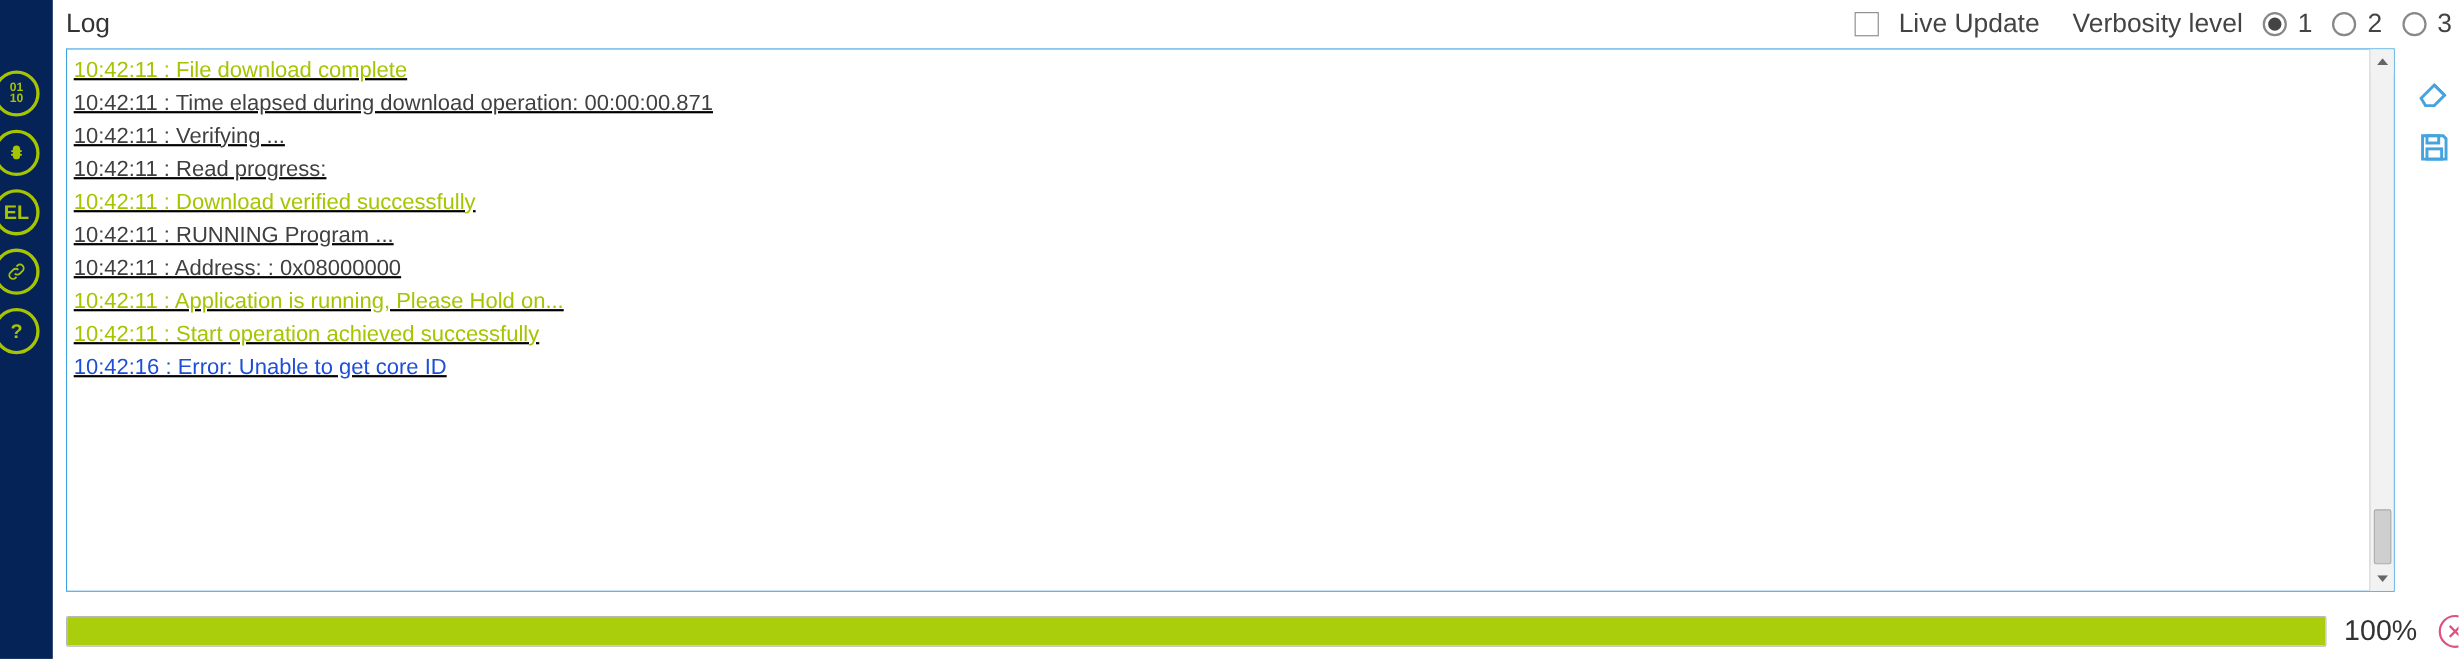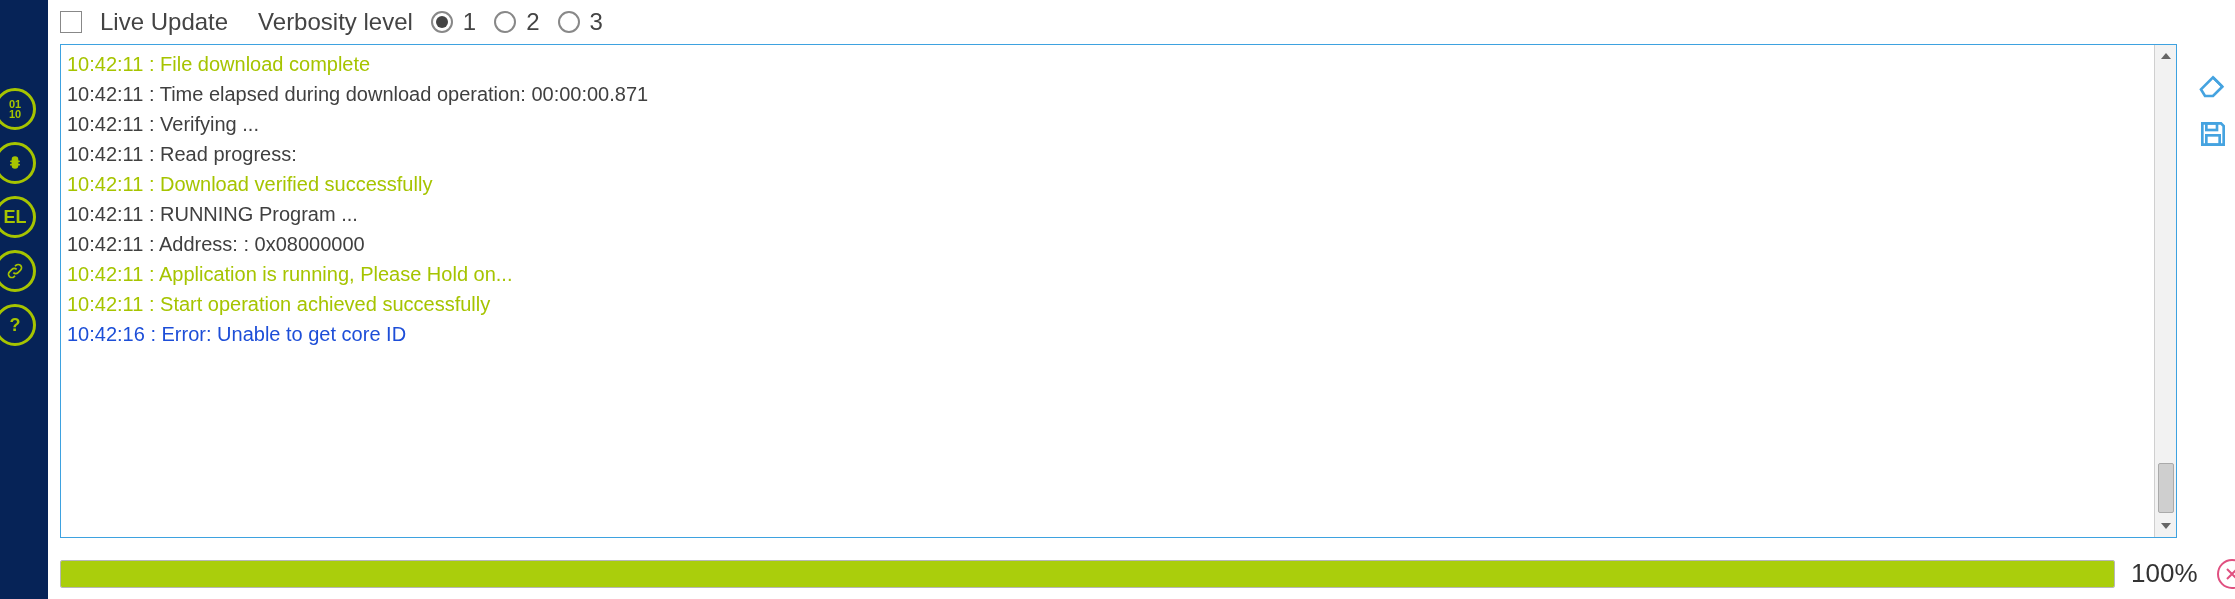--- a/index.html
+++ b/index.html
@@ -13,21 +13,21 @@
     overflow: hidden;
   }
 
   
   .sidebar {
     width: 48px;
     background: #062357;
     display: flex;
     flex-direction: column;
     align-items: center;
-    padding-top: 88px;
+    padding-top: 64px;
     gap: 12px;
     flex-shrink: 0;
   }
   .sidebar-icon {
     width: 42px;
     height: 42px;
     border-radius: 50%;
     border: 3px solid #a6c400;
     display: flex;
     align-items: center;
@@ -86,20 +86,21 @@
     border-radius: 50%;
     display: block;
   }
   .radio-group { display: flex; align-items: center; gap: 10px; }
 
   
   .log-wrap {
     flex: 1;
     display: flex;
     gap: 14px;
+    text-decoration: underline;
   }
   .log-box {
     flex: 1;
     border: 1px solid #3ea2e0;
     background: #fff;
     display: flex;
     position: relative;
   }
   .log-content {
     flex: 1;
@@ -212,20 +213,21 @@
       </svg>
   </div>
   <div class="sidebar-icon">
     <span style="font-size:18px;">?</span>
   </div>
 </div>
 
 <div class="main">
 
   <div class="header">
+    <span class="header-title">Log</span>
 
     <span class="checkbox"></span>
     <span class="control-label">Live Update</span>
 
     <span class="control-label" style="margin-left:12px;">Verbosity level</span>
 
     <div class="radio-group">
       <span class="radio selected"></span>
       <span class="control-label">1</span>
     </div>

